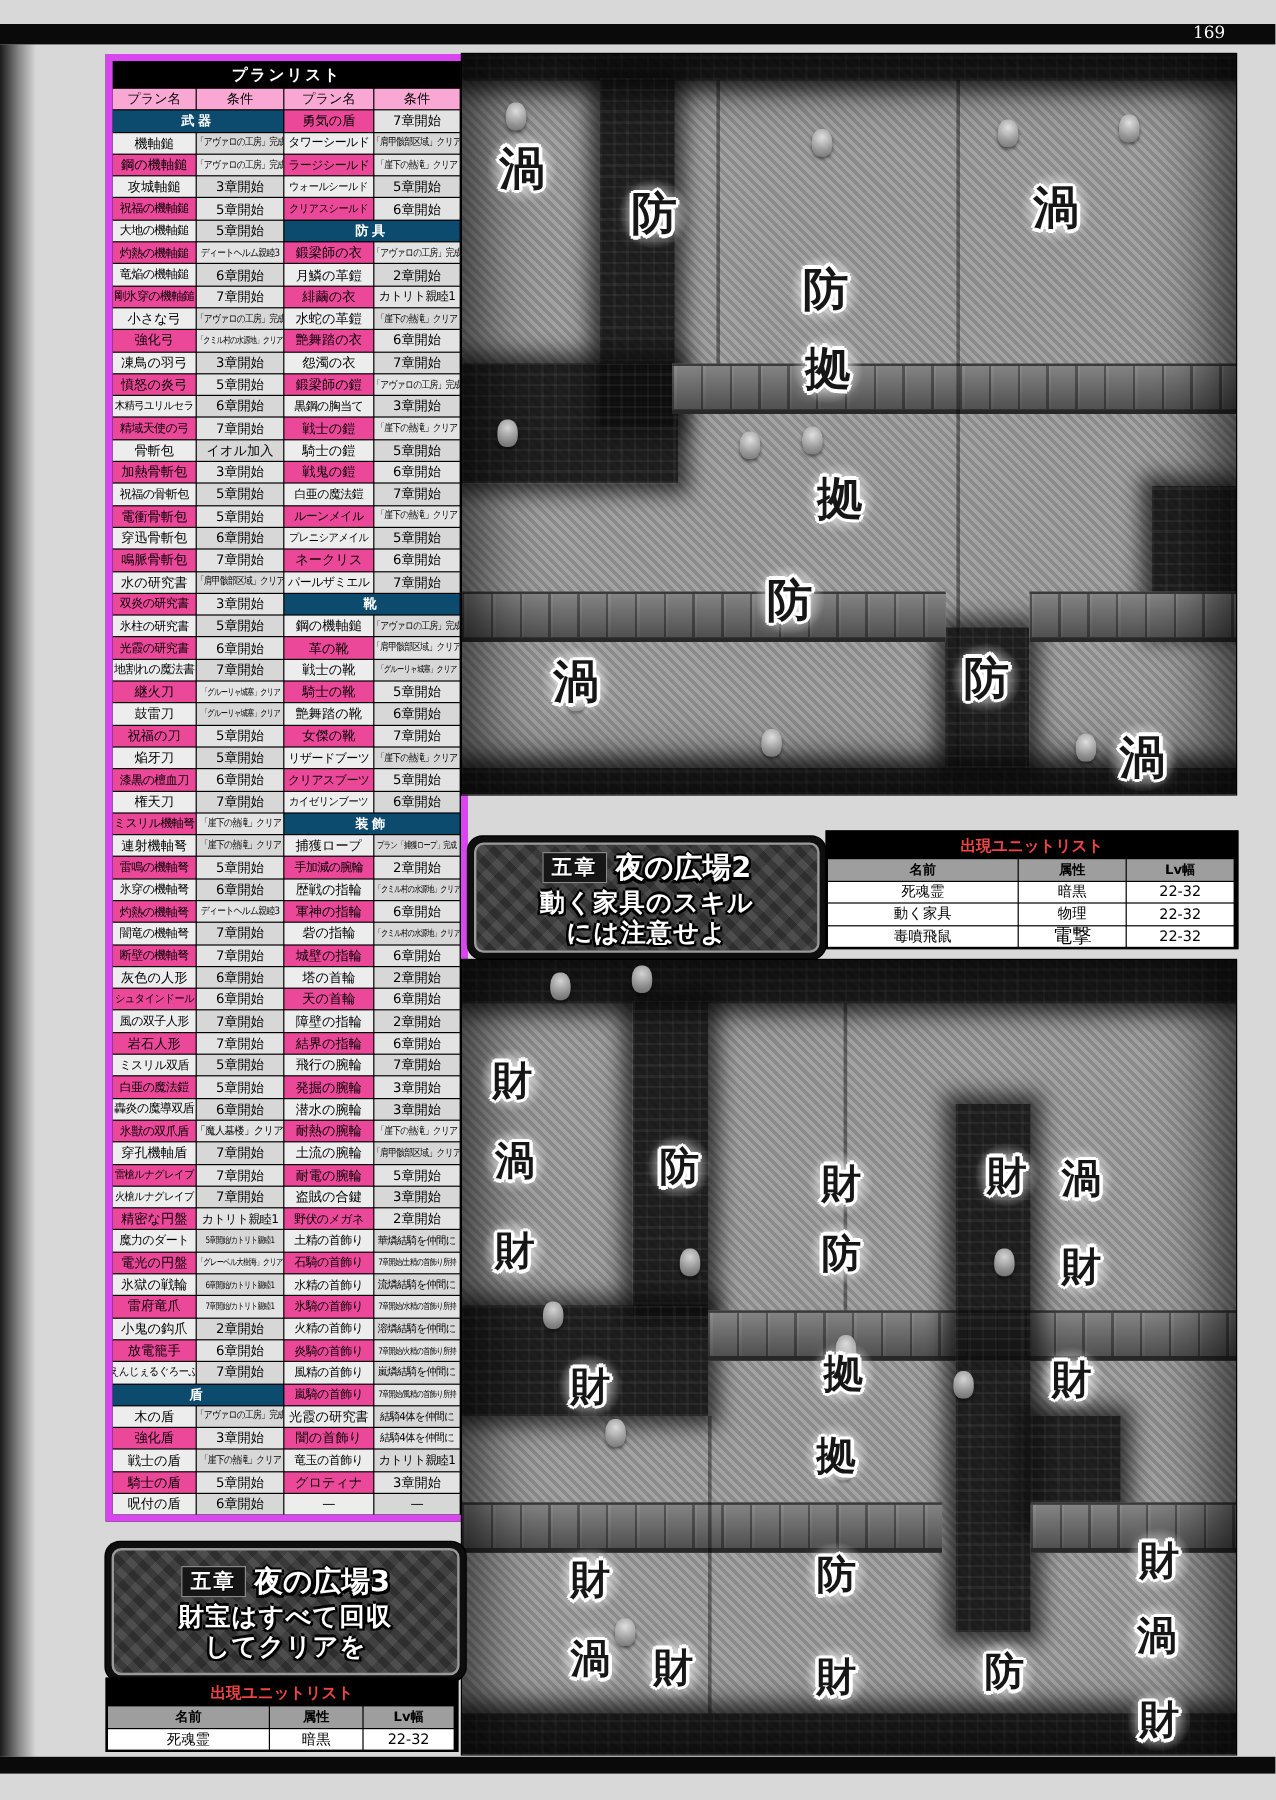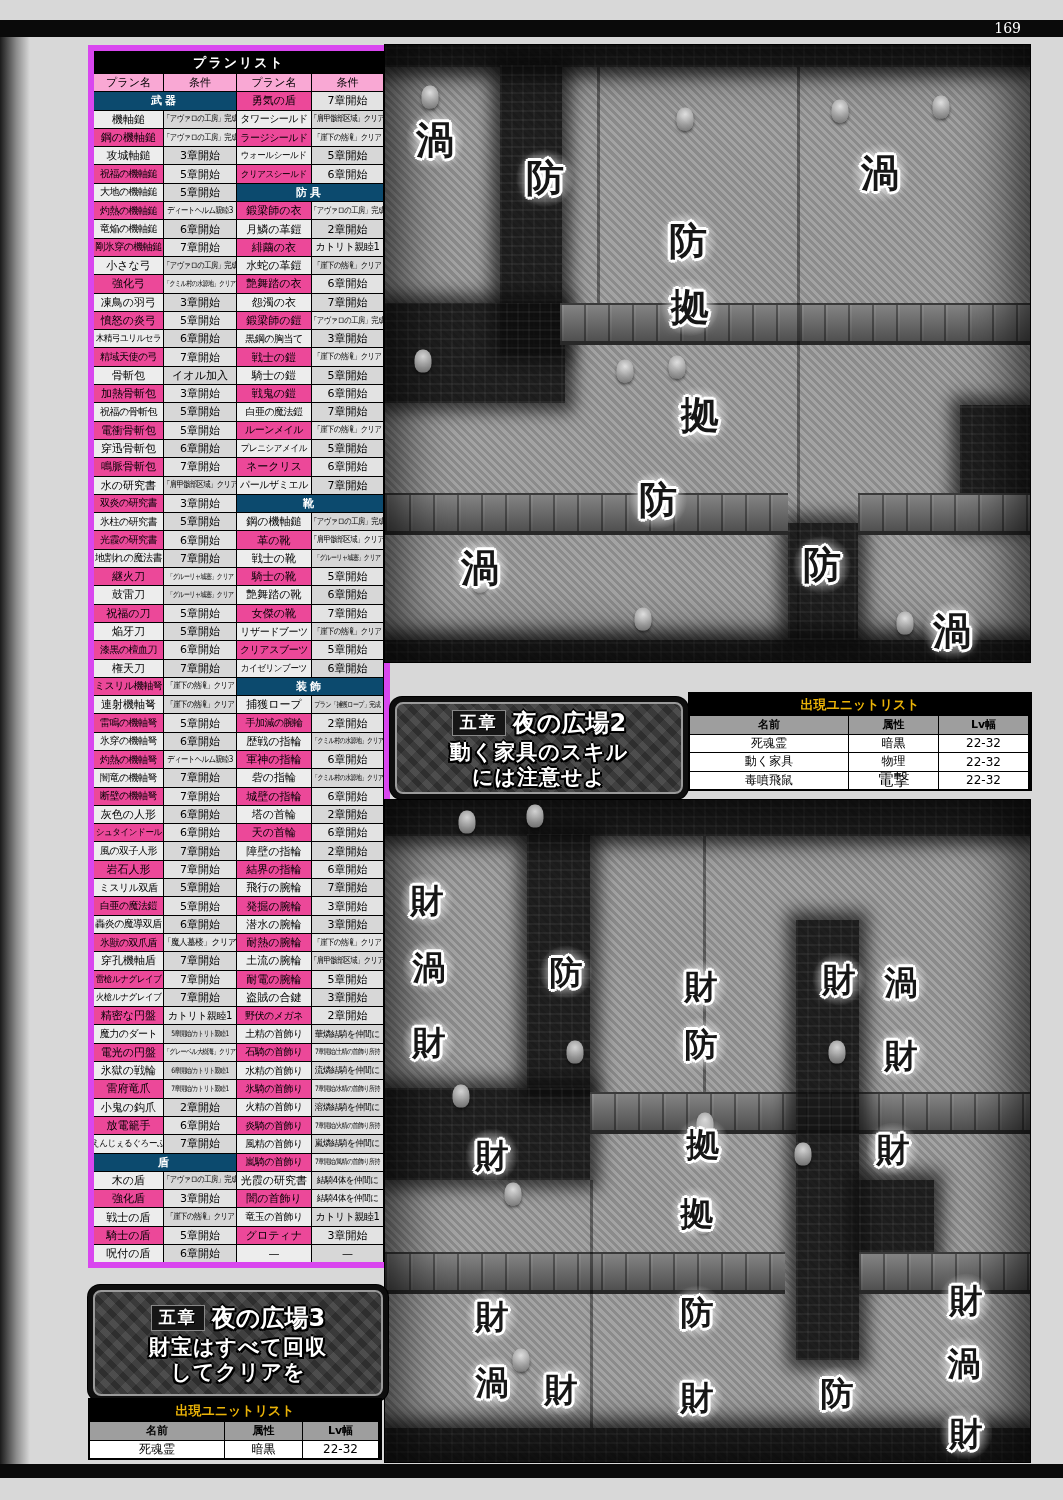--- a/index.html
+++ b/index.html
@@ -26,21 +26,21 @@
   .sec{grid-column:span 2;background:#0c4a6e;color:#fff;font-weight:bold;font-size:11px;letter-spacing:3px;}
   .n0{background:#ec4899;} .c0{background:#e3e3e3;}
   .n1{background:#ededed;} .c1{background:#d7d7d7;}
   .f11{font-size:11px;} .f10{font-size:10px;letter-spacing:-.5px;}
   .f9{font-size:9px;letter-spacing:-.5px;transform:scaleX(.95);}
   .f8{font-size:8.5px;letter-spacing:-.7px;transform:scaleX(.86);}
   .f7{font-size:7.5px;letter-spacing:-.7px;transform:scaleX(.8);}
 
   
   .unit-table{border:2px solid #000;background:#000;}
-  .ut-title{background:#000;color:#eab308;font-weight:bold;font-size:13px;text-align:center;padding:2px 0;}
+  .ut-title{background:#000;color:#ef4444;font-weight:bold;font-size:13px;text-align:center;padding:2px 0;}
   .ut-grid{display:grid;gap:1px;background:#000;grid-auto-rows:17.5px;}
   .ut-right .ut-grid{grid-template-columns:158px 89px 89px;}
   .ut-left  .ut-grid{grid-template-columns:134px 77px 75px;}
   .ut-hd{background:#9e9e9e;font-weight:bold;font-size:11.5px;justify-content:center;}
   .ut-cell{background:#fff;font-size:12px;}
 
   
   .banner{background:#0e0e0e;border-radius:12px;padding:5px;box-shadow:0 0 0 1px #000;}
   .banner-in{height:100%;border:2px solid #9a9a9a;border-radius:8px;box-sizing:border-box;
       background:#3c3c3c;

